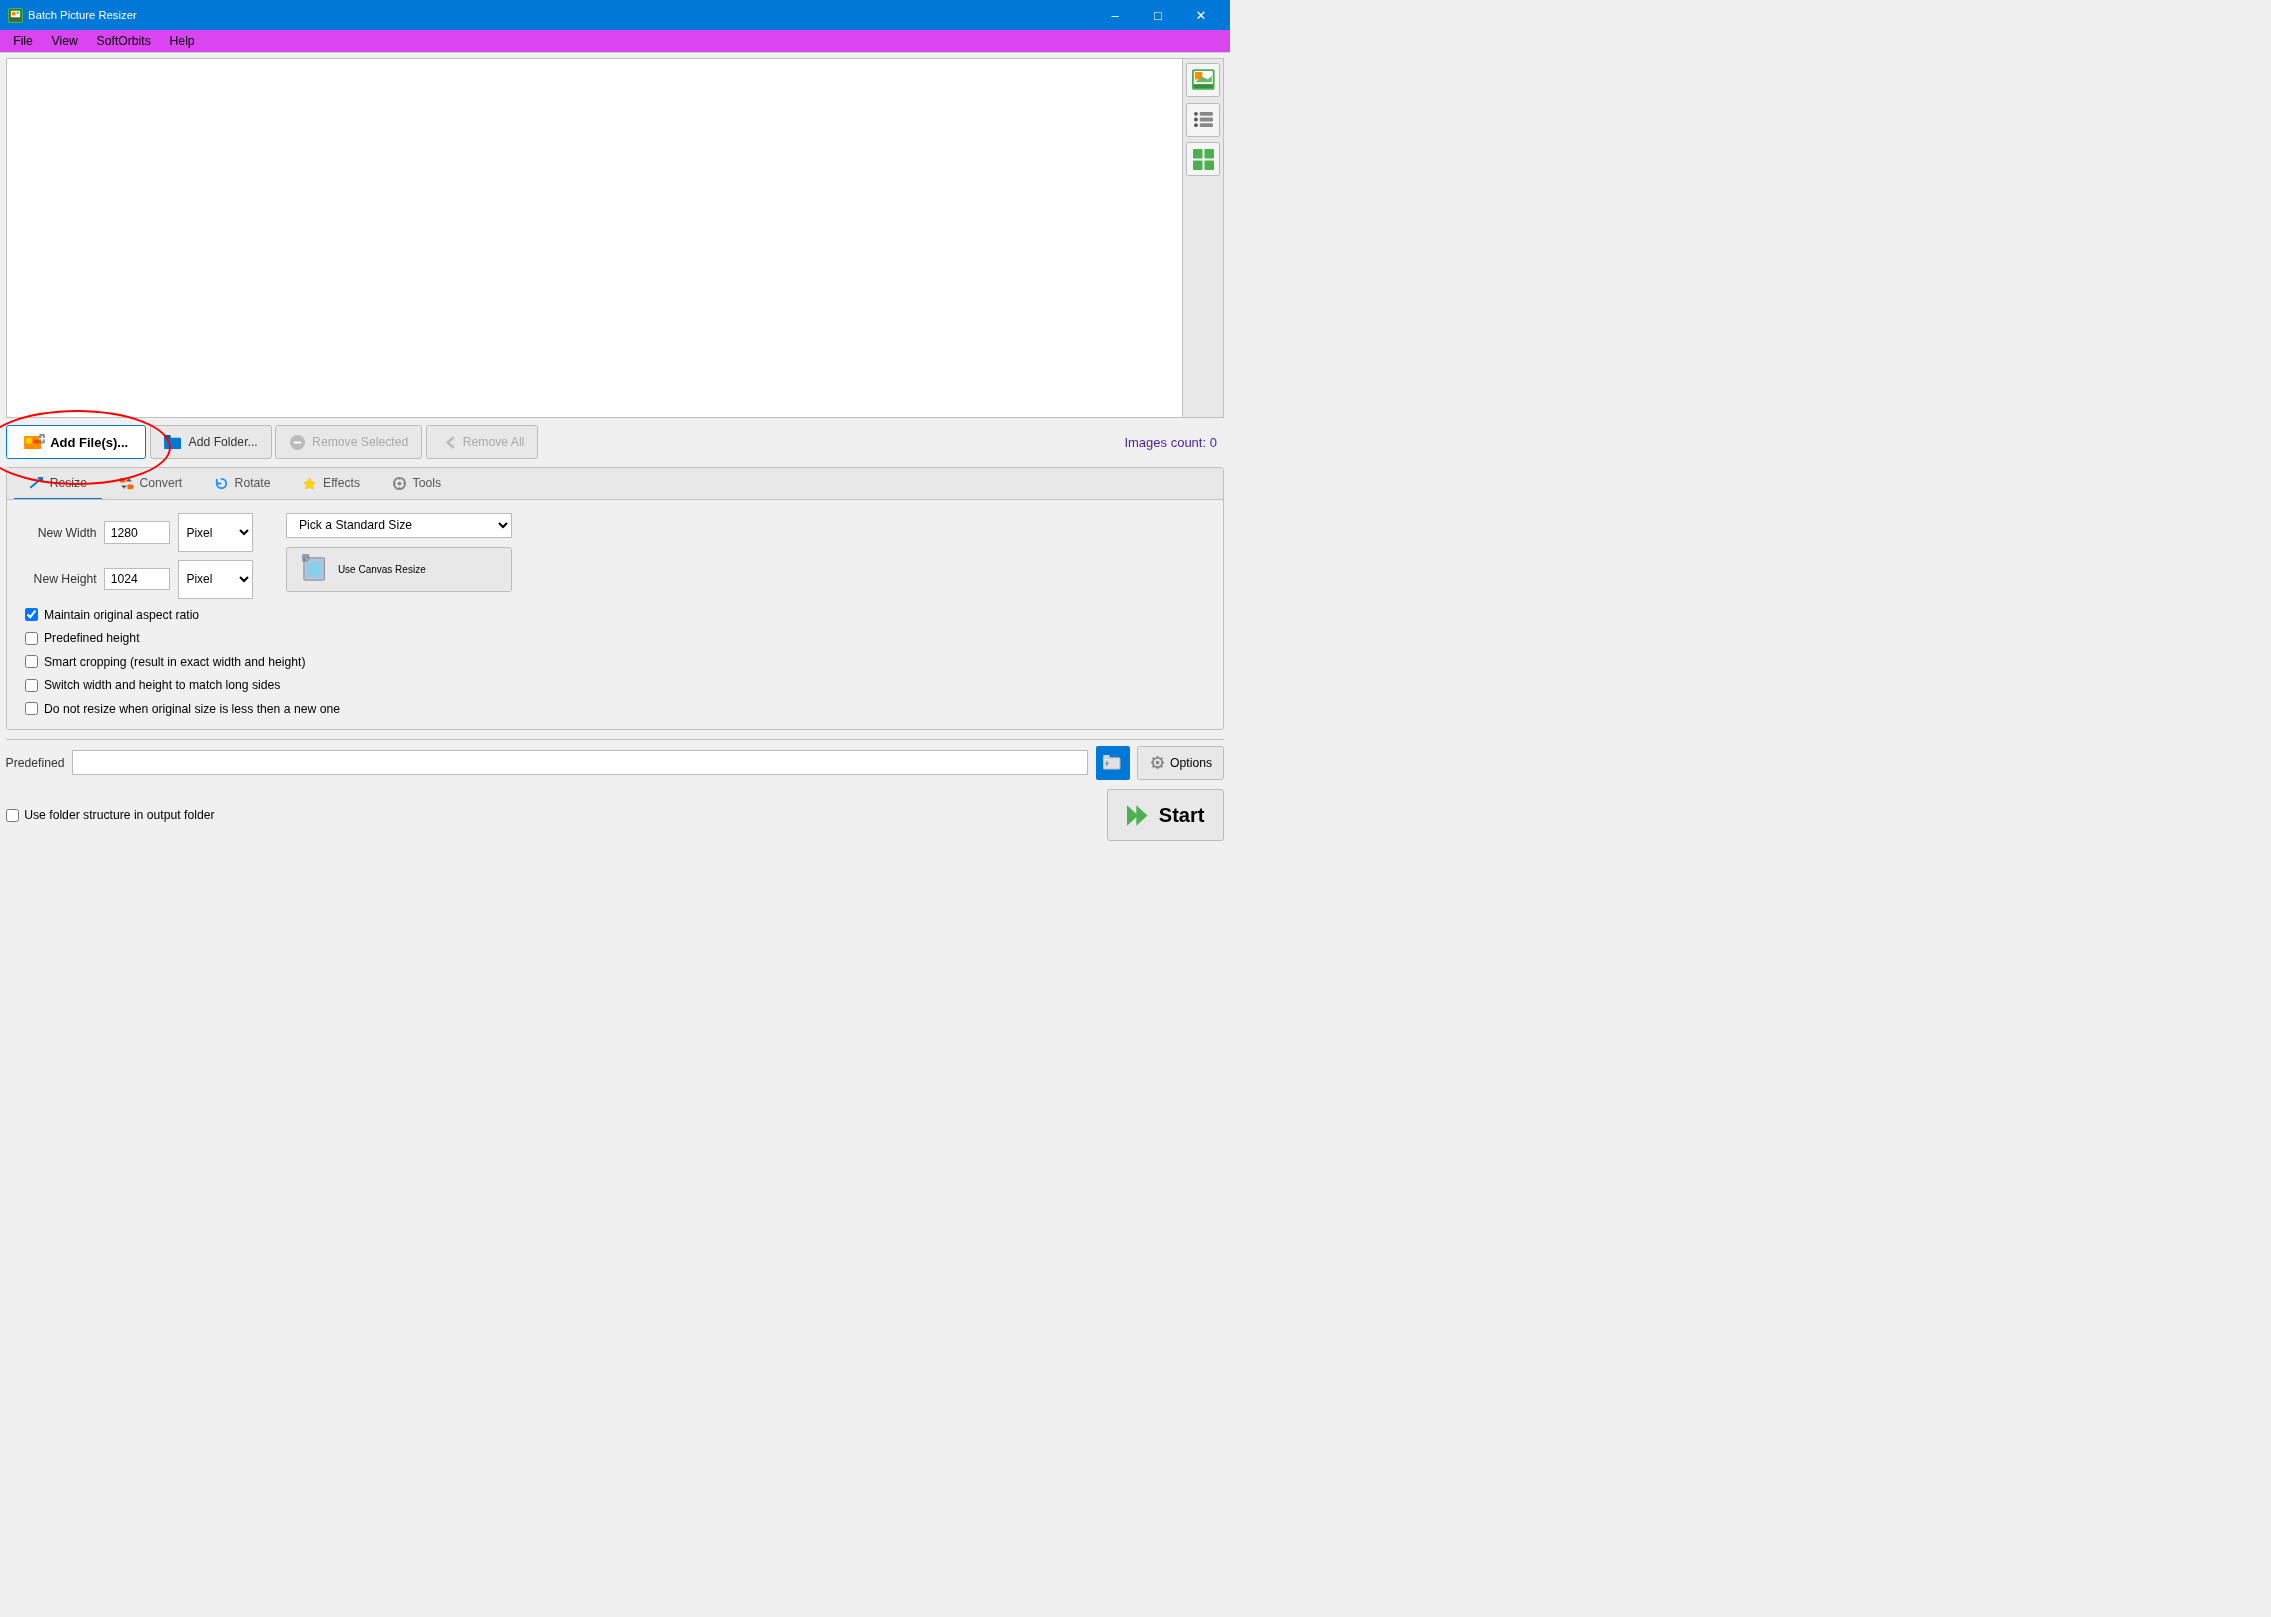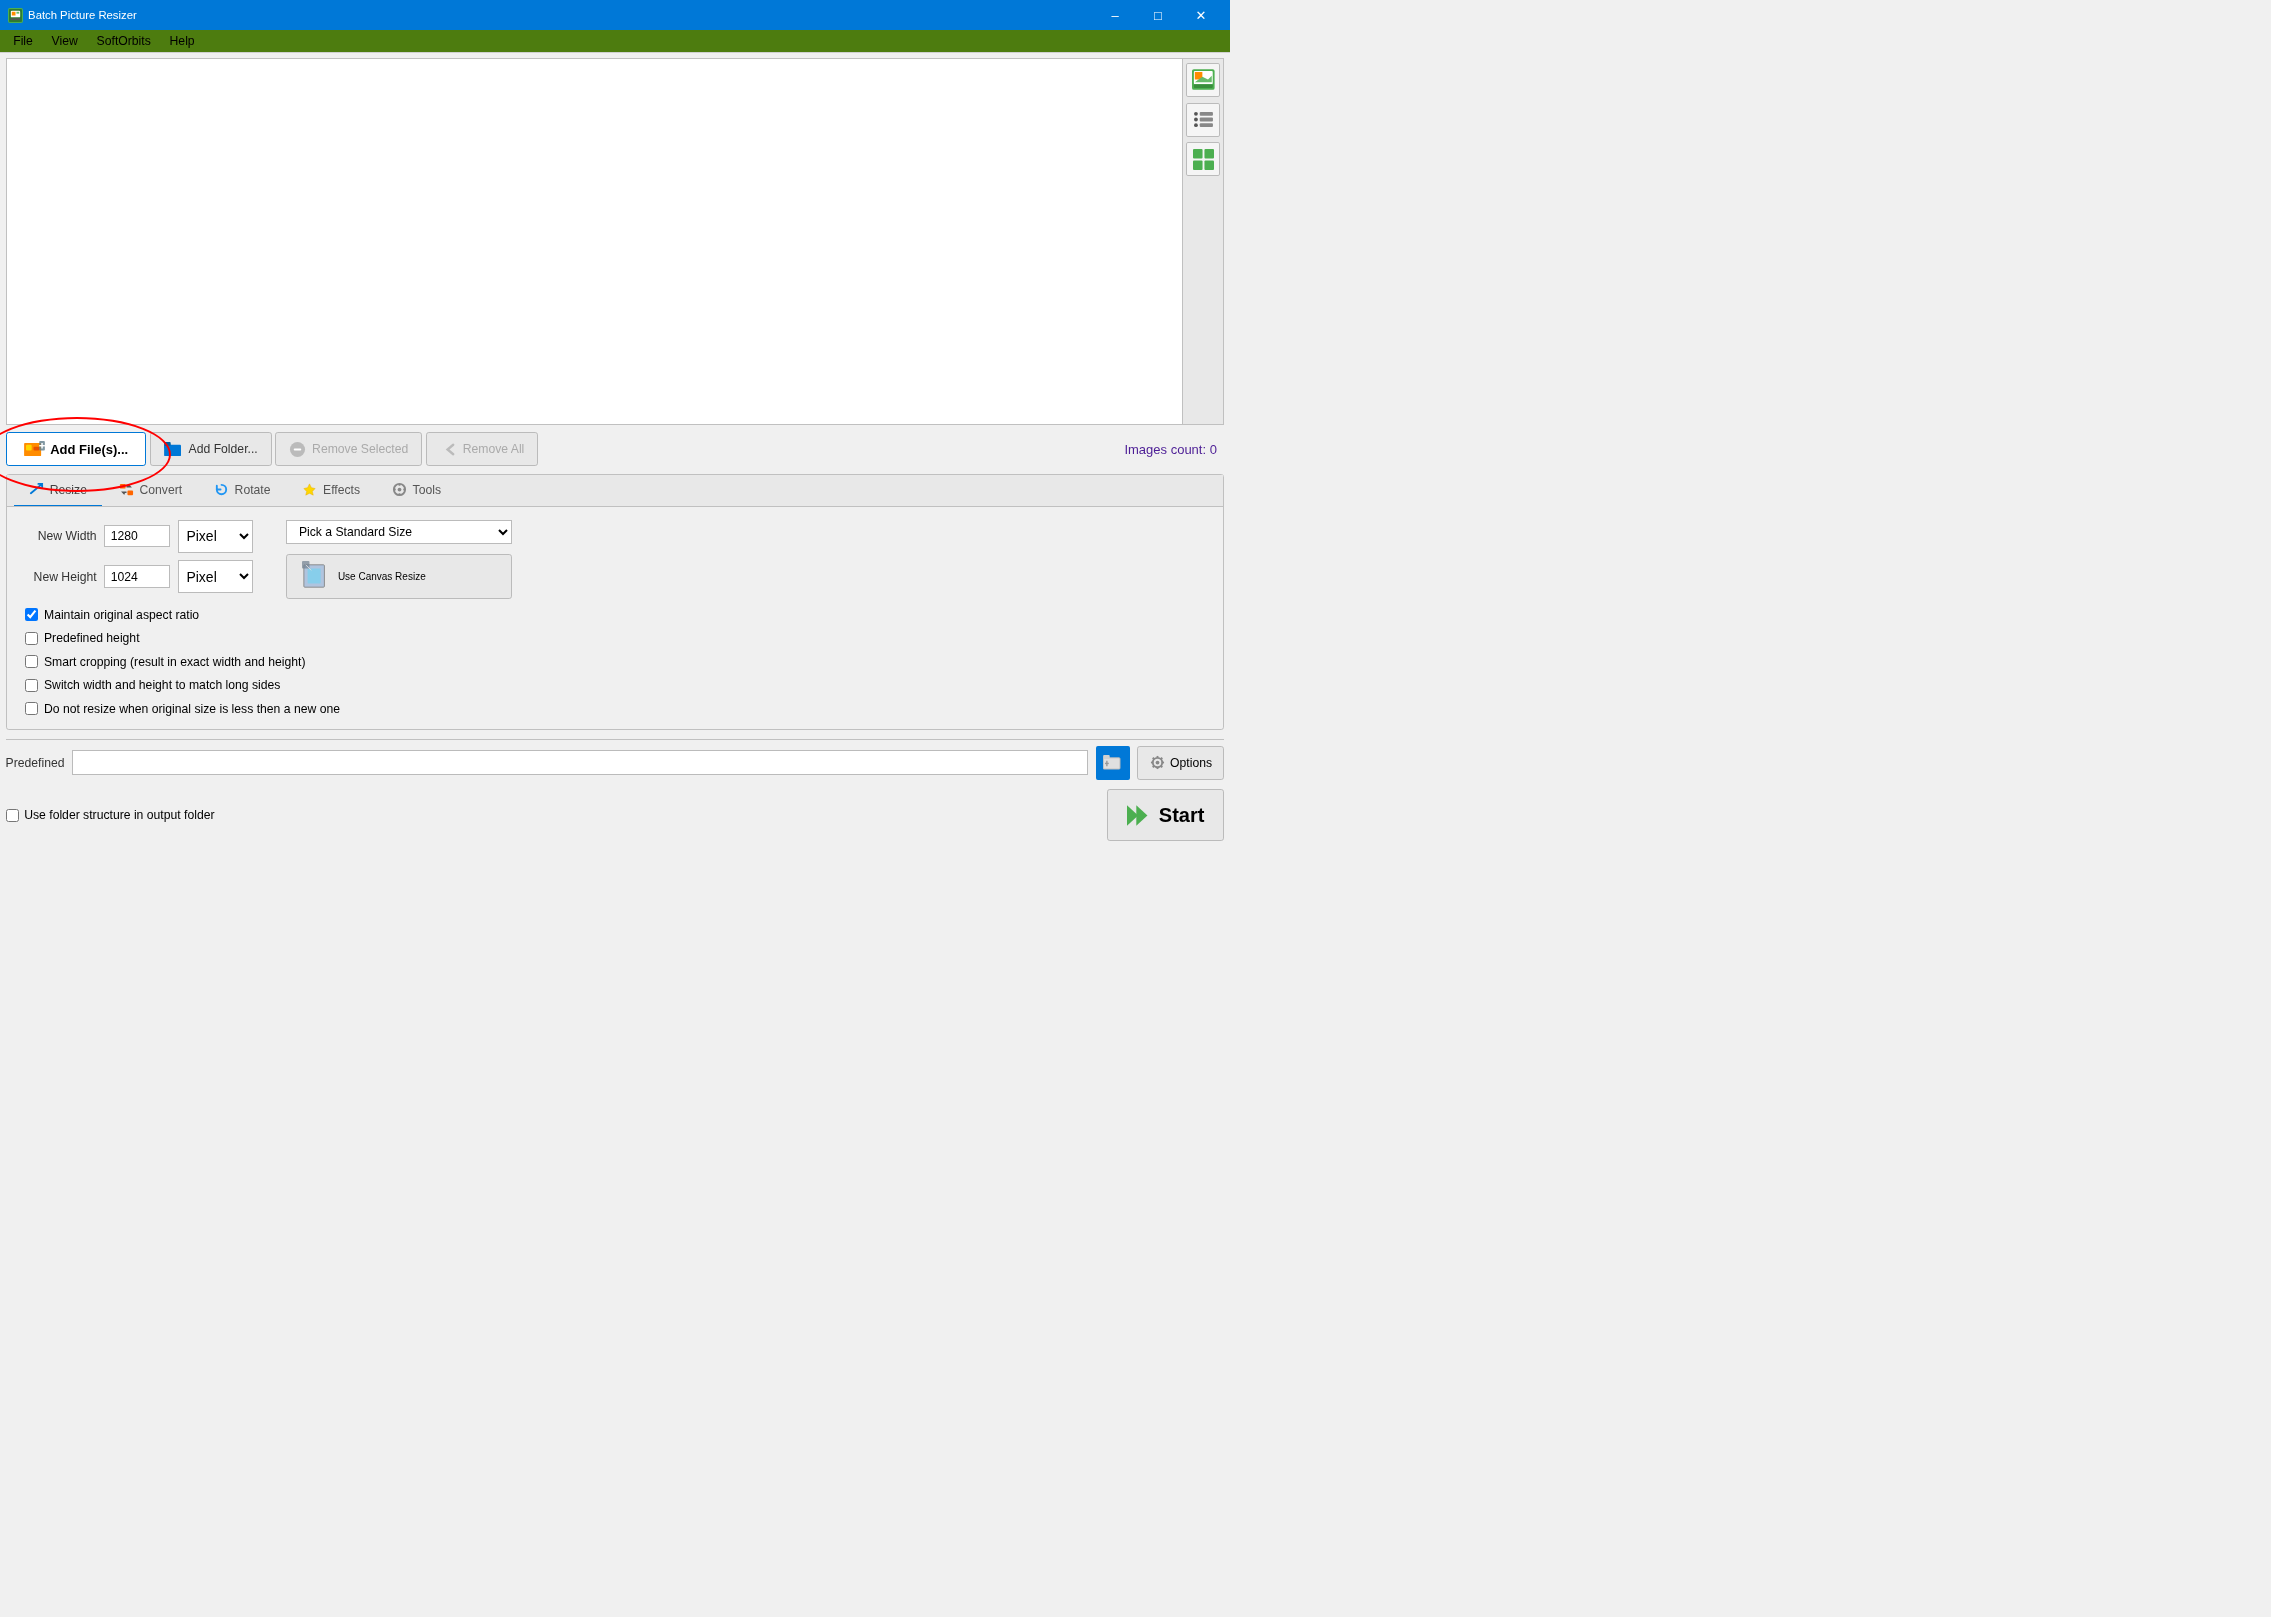--- a/index.html
+++ b/index.html
@@ -51,21 +51,21 @@
       color: white;
       cursor: pointer;
       font-size: 13px;
       display: flex;
       align-items: center;
       justify-content: center;
     }
 
     
     .menu-bar {
-      background: #4d7c0f;
+      background: #d946ef;
       height: 22.6px;
       display: flex;
       align-items: center;
       padding: 0 3.8px;
       border-bottom: 0.9px solid #d0d0d0;
     }
     .menu-item {
       padding: 1.9px 9.4px;
       cursor: pointer;
       border-radius: 1.9px;
@@ -224,24 +224,24 @@
       color: #333;
     }
     .dim-input {
       width: 66px;
       height: 22.6px;
       border: 0.9px solid #bbb;
       padding: 1.9px 5.6px;
       font-size: 12.2px;
     }
     .dim-select {
-      height: 33px;
+      height: 39px;
       border: 0.9px solid #bbb;
       background: white;
-      font-size: 14px;
+      font-size: 12px;
       padding: 0 3.8px;
       width: 75px;
     }
     .standard-size-select {
       height: 24.5px;
       border: 0.9px solid #bbb;
       background: white;
       font-size: 12.2px;
       padding: 0 7.5px;
       width: 226px;

